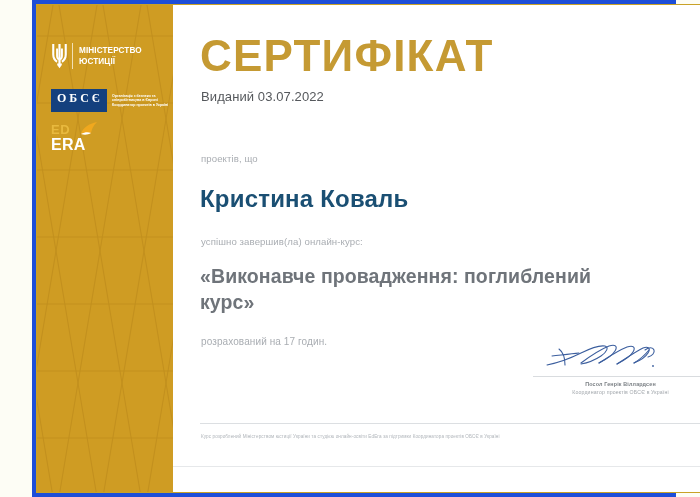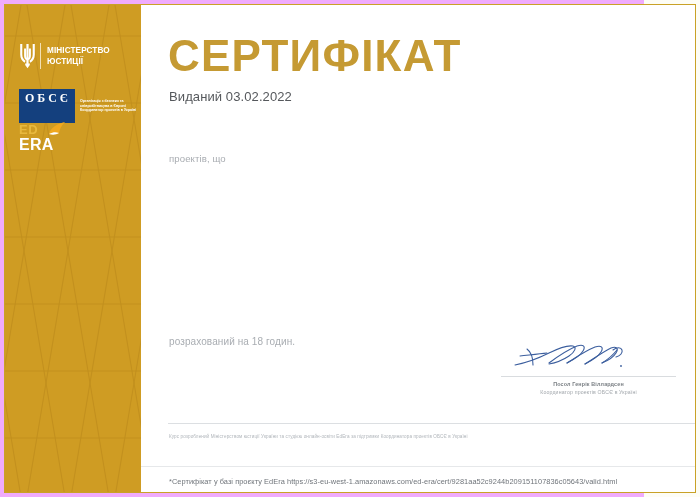--- a/index.html
+++ b/index.html
@@ -10,22 +10,23 @@
     width: 700px;
     height: 497px;
     background: #fdfdf5;
     font-family: "Liberation Sans", sans-serif;
     overflow: hidden;
   }
   #certificate-page {
     position: relative;
     width: 644px;
     height: 497px;
-    background: #f0abfc;
+    background: #1d4ed8;
     box-sizing: border-box;
+    margin-left: 32px;
   }
   
   #certificate-card {
     position: absolute;
     left: 4px;
     top: 4px;
     width: 692px;
     height: 489px;
     background: #ffffff;
     border: 1px solid #c9a227;
@@ -70,21 +71,21 @@
     letter-spacing: 0.1px;
     white-space: pre-line;
   }
   #logo-osce { top: 84px; display: flex; align-items: center; }
   #osce-mark {
     background: #14407e;
     color: #ffffff;
     font-size: 12px;
     font-weight: 700;
     letter-spacing: 3px;
-    padding: 3px 4px 19px 6px;
+    padding: 3px 4px 8px 6px;
     line-height: 12px;
     font-family: "Liberation Serif", serif;
   }
   #osce-subtext {
     margin-left: 5px;
     font-size: 3.6px;
     line-height: 4.6px;
     color: #ffffff;
     white-space: pre-line;
     font-weight: 600;
@@ -318,26 +319,29 @@
           <path d="M4 13 C6 6 12 3 20 1 C16 5 15 8 14 12 C10 13 7 13 4 13 Z" fill="#f0a81e"></path>
           <path d="M4 13 C8 11 11 11 14 12 C11 14 7 14 4 13 Z" fill="#ffffff"></path>
         </svg>
       </div>
       <div id="edera-era">ERA</div>
     </div>
 
     <div id="main">
 
       <div id="cert-title">СЕРТИФІКАТ</div>
-      <div id="cert-issued">Виданий 03.02.2022</div>
+      <div id="cert-issued">Виданий 03.07.2022</div>
 
       <div id="label-certifies">проектів, що</div>
-
-
-      <div id="course-hours">розрахований на 18 годин.</div>
+      <div id="recipient-name">Кристина Коваль</div>
+
+      <div id="label-completed">успішно завершив(ла) онлайн-курс:</div>
+      <div id="course-title">«Виконавче провадження: поглиблений курс»</div>
+
+      <div id="course-hours">розрахований на 17 годин.</div>
 
       <div id="signature-block">
         <div id="signature-mark">
           <svg width="120" height="34" viewBox="0 0 120 34" xmlns="http://www.w3.org/2000/svg">
             <g fill="none" stroke="#3b5e9e" stroke-width="1.1" stroke-linecap="round">
               <path d="M6 24 C16 22 28 18 40 12 C50 7 58 4 64 5 C68 6 66 11 60 15 C54 19 46 22 40 23"></path>
               <path d="M18 8 C22 11 24 17 24 24"></path>
               <path d="M11 15 C20 14 30 13 38 12"></path>
               <path d="M40 22 C48 16 58 9 68 5 C74 3 77 5 74 10 C71 15 64 19 58 22"></path>
               <path d="M58 22 C66 17 76 10 86 6 C92 4 95 6 92 11 C89 16 82 20 76 23"></path>
@@ -349,17 +353,16 @@
           </svg>
         </div>
         <div id="signature-rule"></div>
         <div id="signature-name">Посол Генрік Віллардсен</div>
         <div id="signature-role">Координатор проектів ОБСЄ в Україні</div>
       </div>
 
       <div id="footer-rule"></div>
       <div id="footer-note">Курс розроблений Міністерством юстиції України та студією онлайн-освіти EdEra за підтримки Координатора проектів ОБСЄ в Україні</div>
       <div id="footer-divider"></div>
-      <div id="verify-line">*Сертифікат у базі проєкту EdEra https://s3-eu-west-1.amazonaws.com/ed-era/cert/9281aa52c9244b209151107836c05643/valid.html</div>
 
     </div>
   </div>
 </div>
 
 </body></html>

